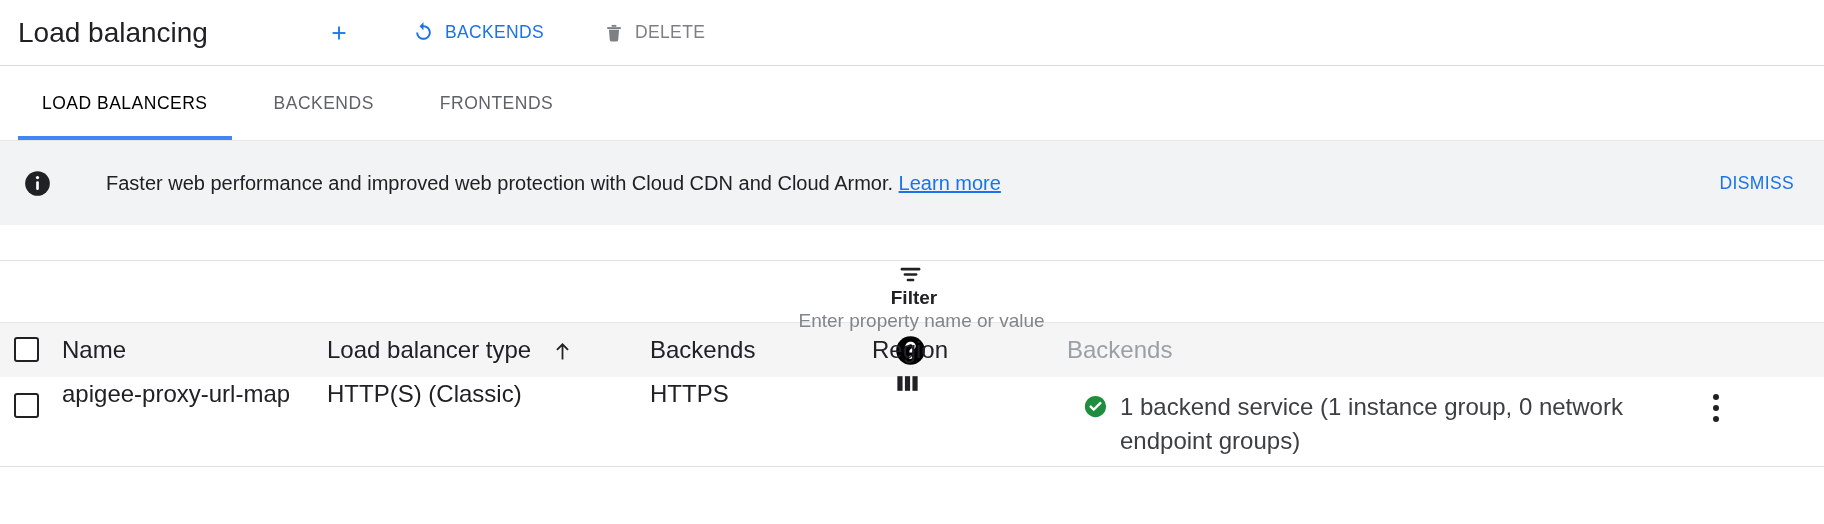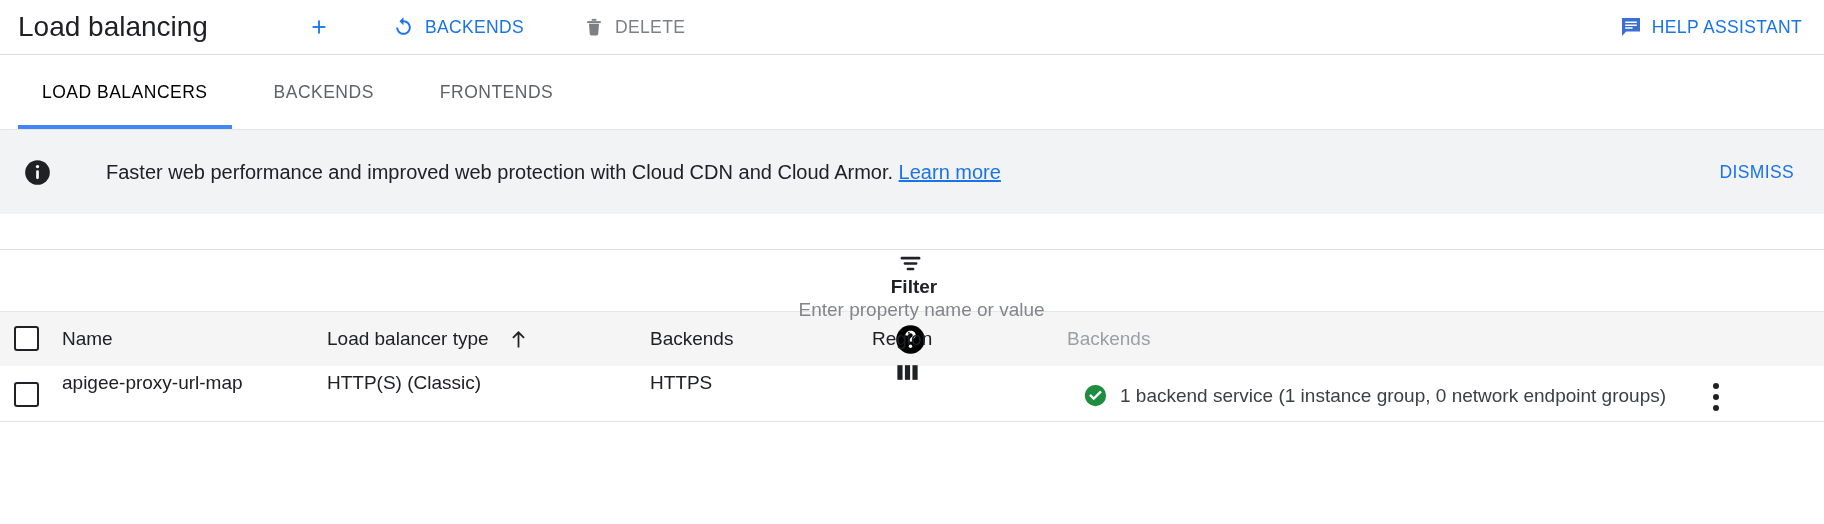--- a/index.html
+++ b/index.html
@@ -10,26 +10,27 @@
   body {
     width: 1824px; height: 524px;
     font-family: "Liberation Sans", sans-serif;
     color: #3c4043;
     overflow: hidden;
   }
 
   
   .toolbar {
     position: relative;
-    height: 55px;
+    height: 66px;
     display: flex;
     align-items: center;
     border-bottom: 1px solid #dadce0;
     padding: 0 22px 0 18px;
     background: #fff;
+    gap: 20px;
   }
   .page-title {
     font-size: 28px;
     line-height: 34px;
     color: #202124;
     font-weight: 400;
     letter-spacing: 0;
     white-space: nowrap;
   }
   .tb-actions {
@@ -158,21 +159,21 @@
   .filter-input::placeholder { color: #80868b; opacity: 1; }
   .help-circle { width: 34px; height: 34px; flex: 0 0 34px; display:flex;align-items:center;justify-content:center;cursor:pointer; }
   .vdiv { width: 1px; height: 36px; background: #dadce0; margin: 0 28px 0 32px; flex: 0 0 1px; }
   .cols-icon { width: 30px; height: 30px; flex: 0 0 30px; display:flex;align-items:center;justify-content:center;cursor:pointer;margin-right:6px; }
 
   
   table.lb-table {
     width: 100%;
     border-collapse: collapse;
     table-layout: fixed;
-    font-size: 19px;
+    font-size: 24px;
   }
   table.lb-table thead tr { background: #f5f5f5; }
   table.lb-table th {
     text-align: left;
     font-weight: 500;
     color: #202124;
     height: 54px;
     padding: 0;
     border-top: 1px solid #e4e6e8;
     vertical-align: middle;
@@ -247,29 +248,20 @@
           <path d="M4.6 5.6h14.8v2.1H4.6z" fill="#7c8085"></path>
           <path d="M9.4 3.2h5.2v2H9.4z" fill="#7c8085"></path>
         </svg>
       </span>
       <span>DELETE</span>
     </button>
   </div>
 
   <div class="tb-spacer"></div>
 
-  <button class="tb-btn help">
-    <span class="ic">
-      <svg width="24" height="24" viewBox="0 0 24 24">
-        <path d="M3 3h18v13.5H7.2L3 21V3z" fill="#3b6fd4"></path>
-        <path d="M6.2 6.6h11.6v1.5H6.2zM6.2 9.4h11.6v1.5H6.2zM6.2 12.2h7.4v1.5H6.2z" fill="#ffffff"></path>
-      </svg>
-    </span>
-    <span>HELP ASSISTANT</span>
-  </button>
 </div>
 
 <div class="tabs">
   <button class="tab active">
     <span>LOAD BALANCERS</span>
   </button>
   <button class="tab" style="margin-left:18px">
     <span>BACKENDS</span>
   </button>
   <button class="tab" style="margin-left:18px">

